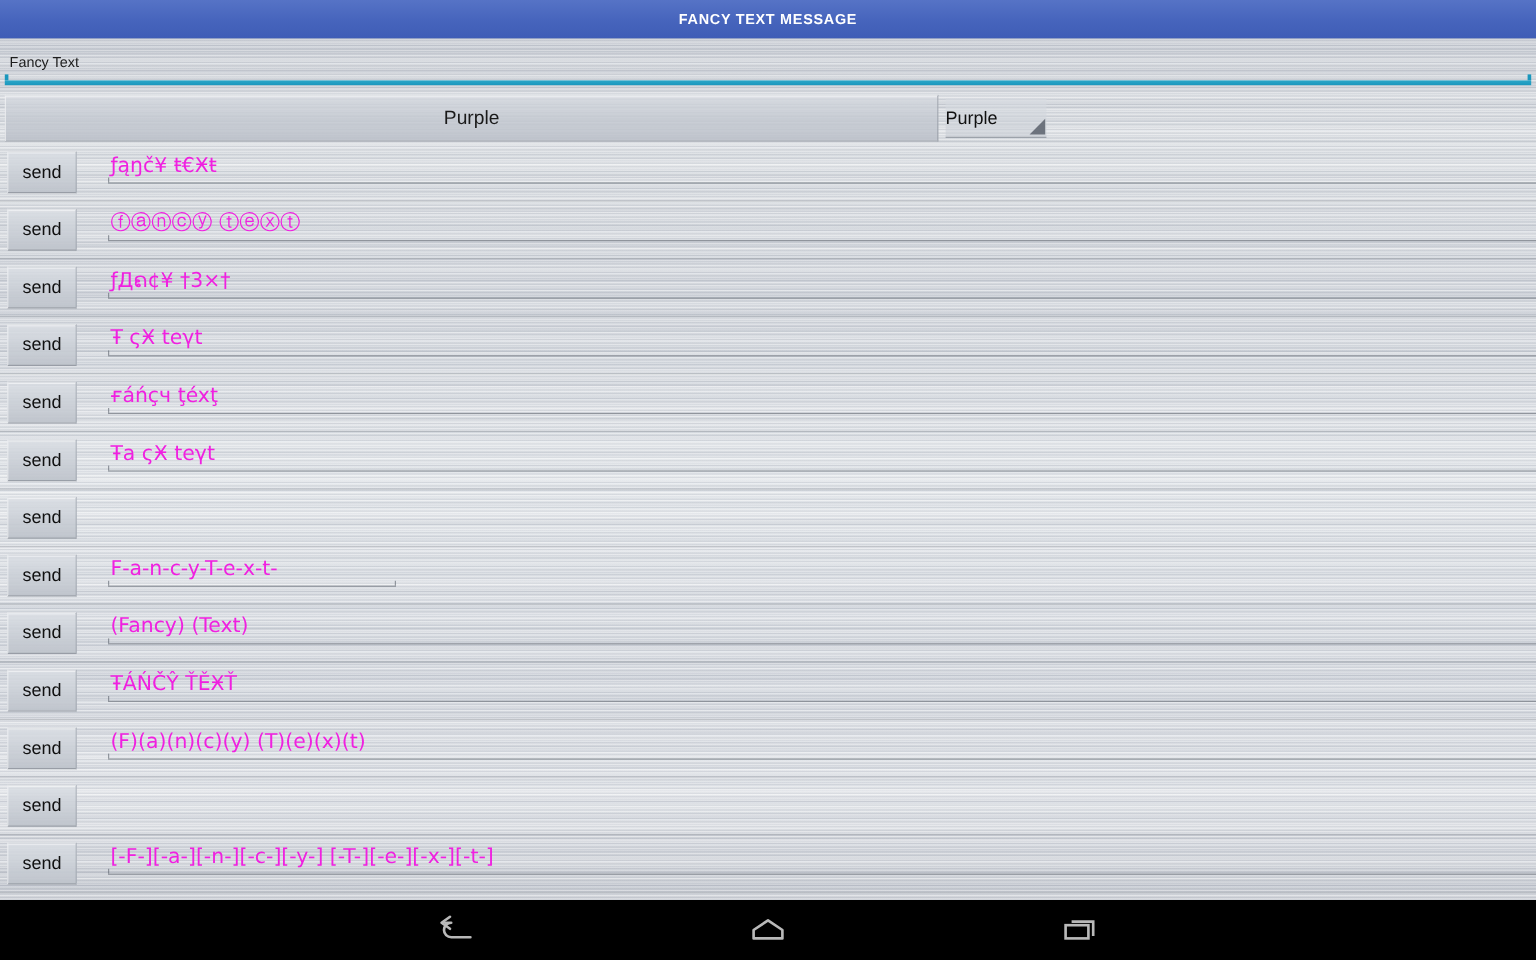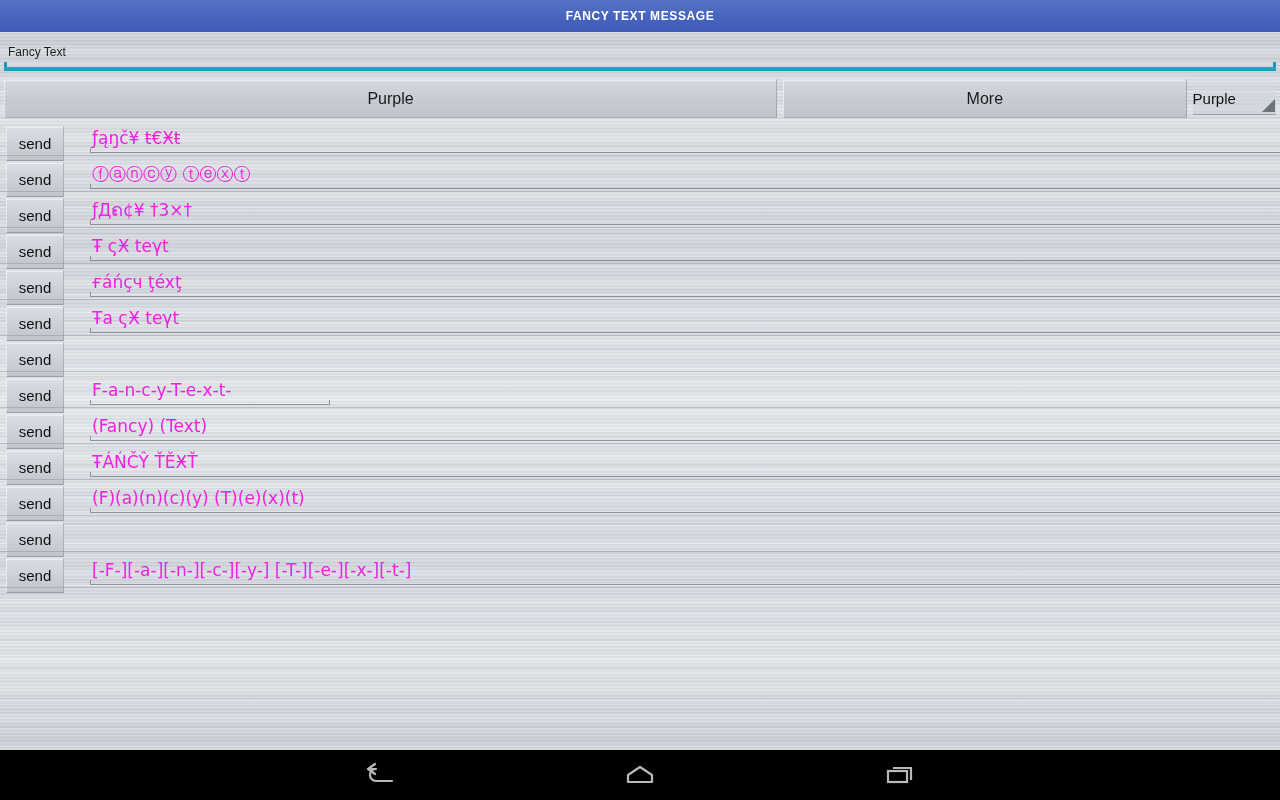--- a/index.html
+++ b/index.html
@@ -95,21 +95,21 @@
     border-left:13px solid transparent;
     border-bottom:13px solid #6d737d;
   }
 
   
   #list{
     position:absolute;top:120px;left:0;width:1280px;height:630px;
     overflow:hidden;
   }
   .row{
-    position:relative;width:1280px;height:36px;
+    position:relative;width:1280px;height:48px;
     display:flex;align-items:flex-start;
   }
   .row .sep{
     position:absolute;left:0;right:0;bottom:0;height:1px;
     background:rgba(120,126,136,0.35);
   }
   .sendbtn{
     margin-top:6px;margin-left:6px;
     width:56px;height:33px;
     background:linear-gradient(to bottom,rgba(218,222,228,0.85) 0%,rgba(203,208,215,0.9) 50%,rgba(190,195,203,0.92) 100%);
@@ -160,21 +160,20 @@
     <span class="title">FANCY TEXT MESSAGE</span>
   </div>
 
   <div id="edit-row">
     <input id="fancy-input" type="text" value="Fancy Text" style="">
     <div id="input-underline"></div>
   </div>
 
   <div id="btnstrip">
     <div class="flatbtn" id="btn-convert">Purple</div>
-    <div class="flatbtn" id="btn-more">More</div>
     <div id="spinner-purple">
       <span>Purple</span>
       <span class="caret"></span>
     </div>
   </div>
 
   <div id="list">
       <div class="row">
         <div class="sendbtn">send</div>
         <div class="fancywrap">

